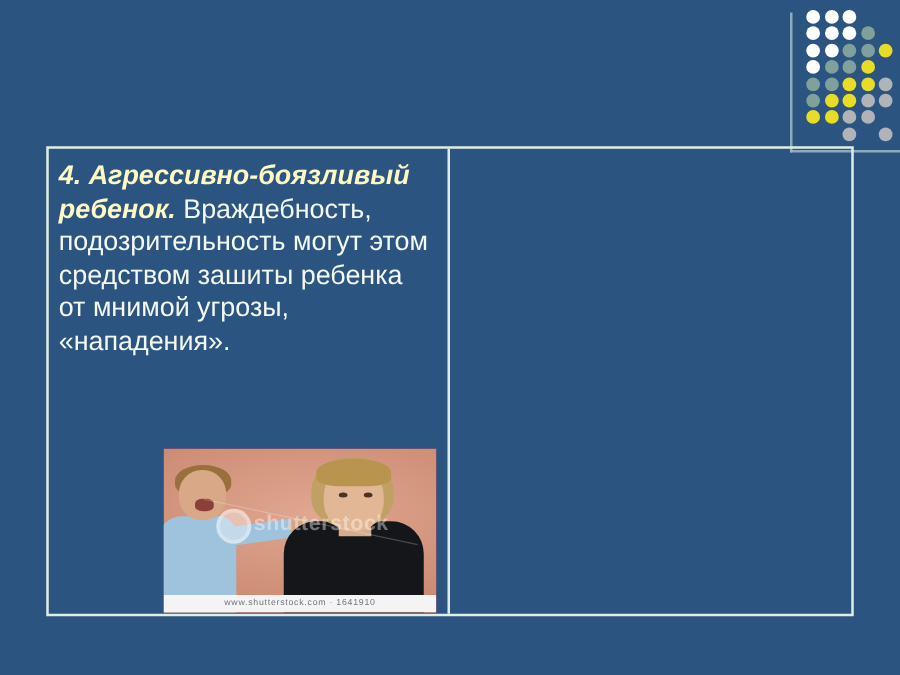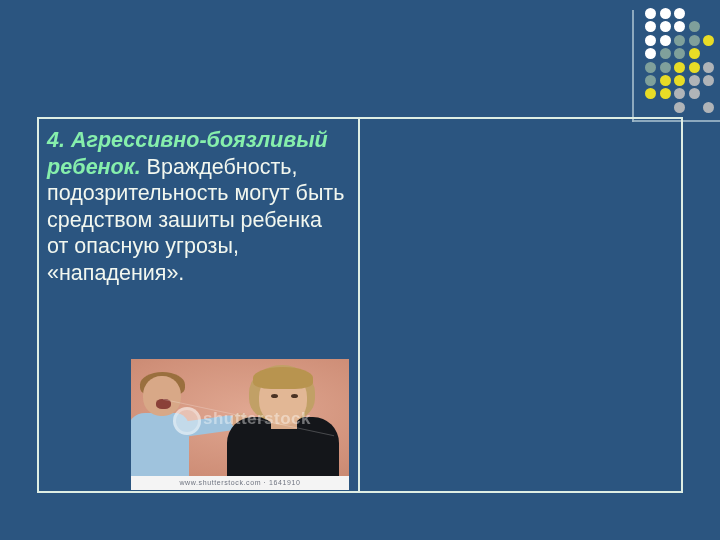--- a/index.html
+++ b/index.html
@@ -73,21 +73,21 @@
   }
   #cell-left {
     width: 321px;
     border-right: 2px solid #dfeee4;
     position: relative;
   }
   #cell-right {
     flex: 1;
   }
   .heading {
-    color: #86efac;
+    color: #fef9c3;
     font-weight: bold;
     font-style: italic;
   }
 
   
   #photo {
     position: absolute;
     left: 92px;
     top: 240px;
     width: 218px;
@@ -302,21 +302,21 @@
       <div class="dot" style="left: 14.5px; top: 80.4px; background: rgb(232, 220, 38);"></div>
       <div class="dot" style="left: 29px; top: 80.4px; background: rgb(176, 180, 184);"></div>
       <div class="dot" style="left: 43.5px; top: 80.4px; background: rgb(176, 180, 184);"></div>
       <div class="dot" style="left: 29px; top: 93.8px; background: rgb(176, 180, 184);"></div>
       <div class="dot" style="left: 58px; top: 93.8px; background: rgb(176, 180, 184);"></div>
     </div>
 
   <div id="table">
 
     <div class="cell" id="cell-left">
-      <span class="heading">4. Агрессивно-боязливый ребенок.</span><span> Враждебность, подозрительность могут быть средством зашиты ребенка от опасную угрозы, «нападения».</span>
+      <span class="heading">4. Агрессивно-боязливый ребенок.</span><span> Враждебность, подозрительность могут этом средством зашиты ребенка от мнимой угрозы, «нападения».</span>
 
       <div id="photo">
         <div id="photo-scene"></div>
         <div id="kid-left-body"></div>
         <div id="kid-left-arm"></div>
         <div id="kid-left-hair"></div>
         <div id="kid-left-head"></div>
         <div id="kid-left-mouth"></div>
         <div id="kid-left-hand"></div>
         <div id="kid-right-body"></div>

